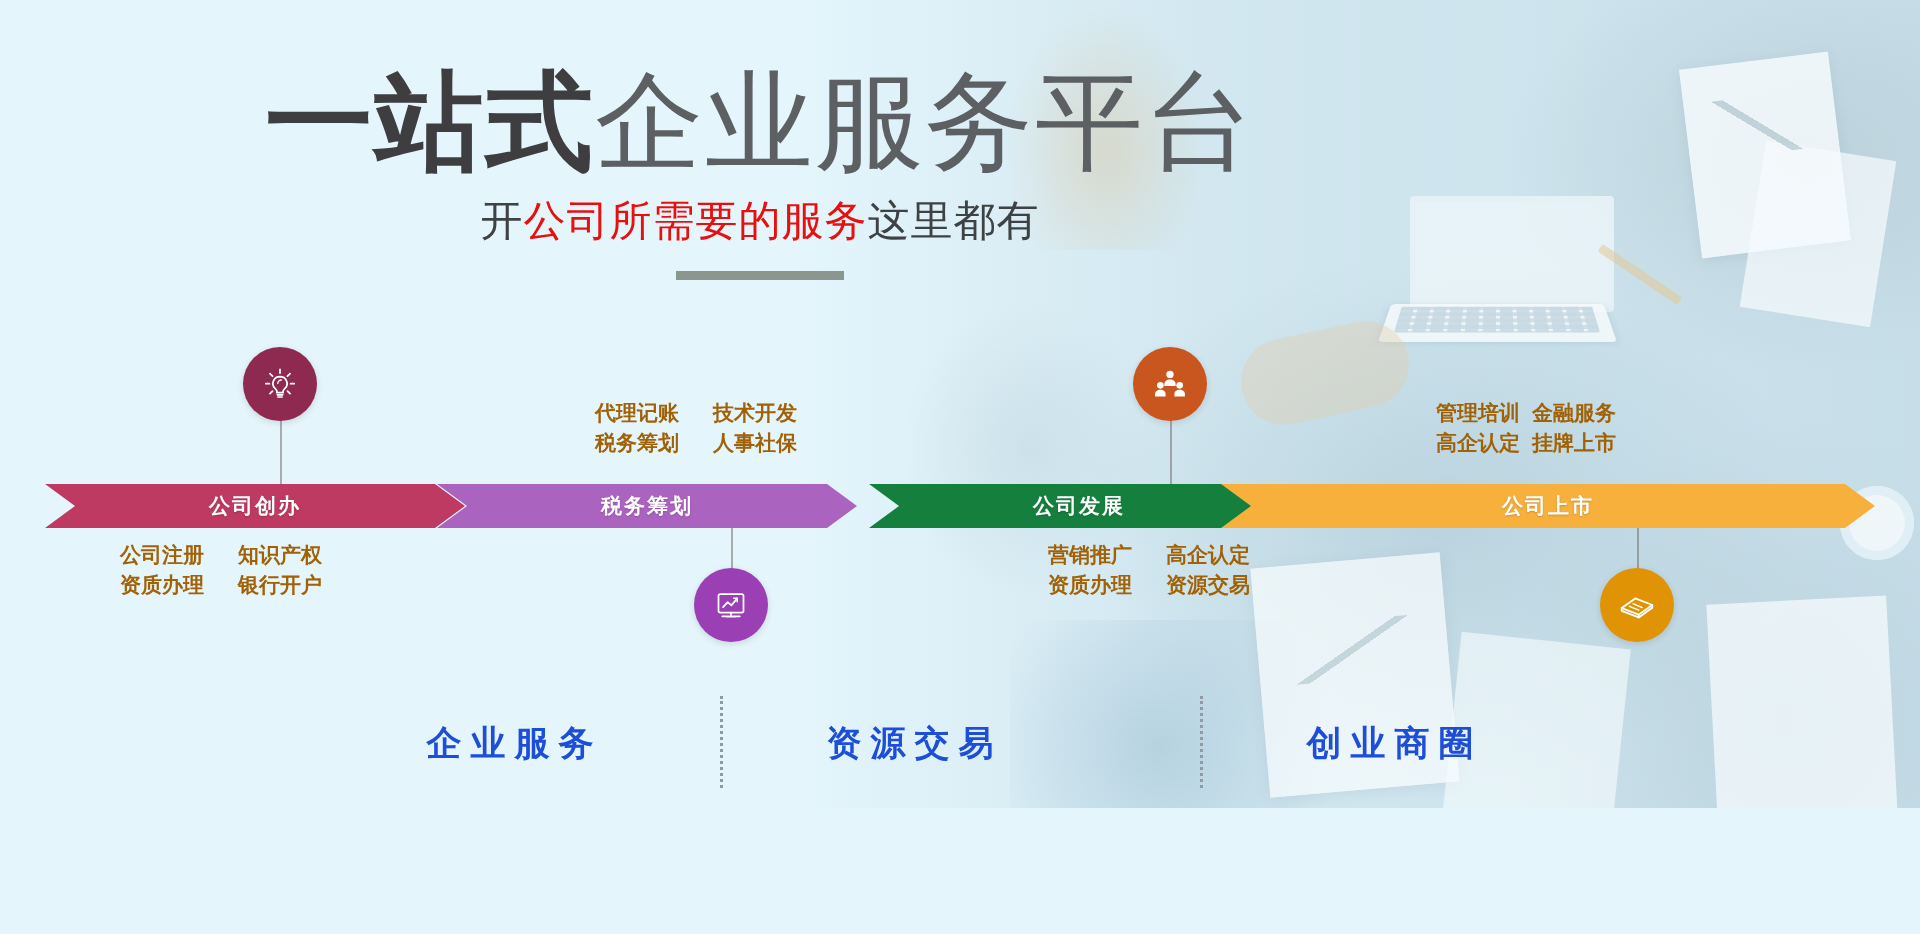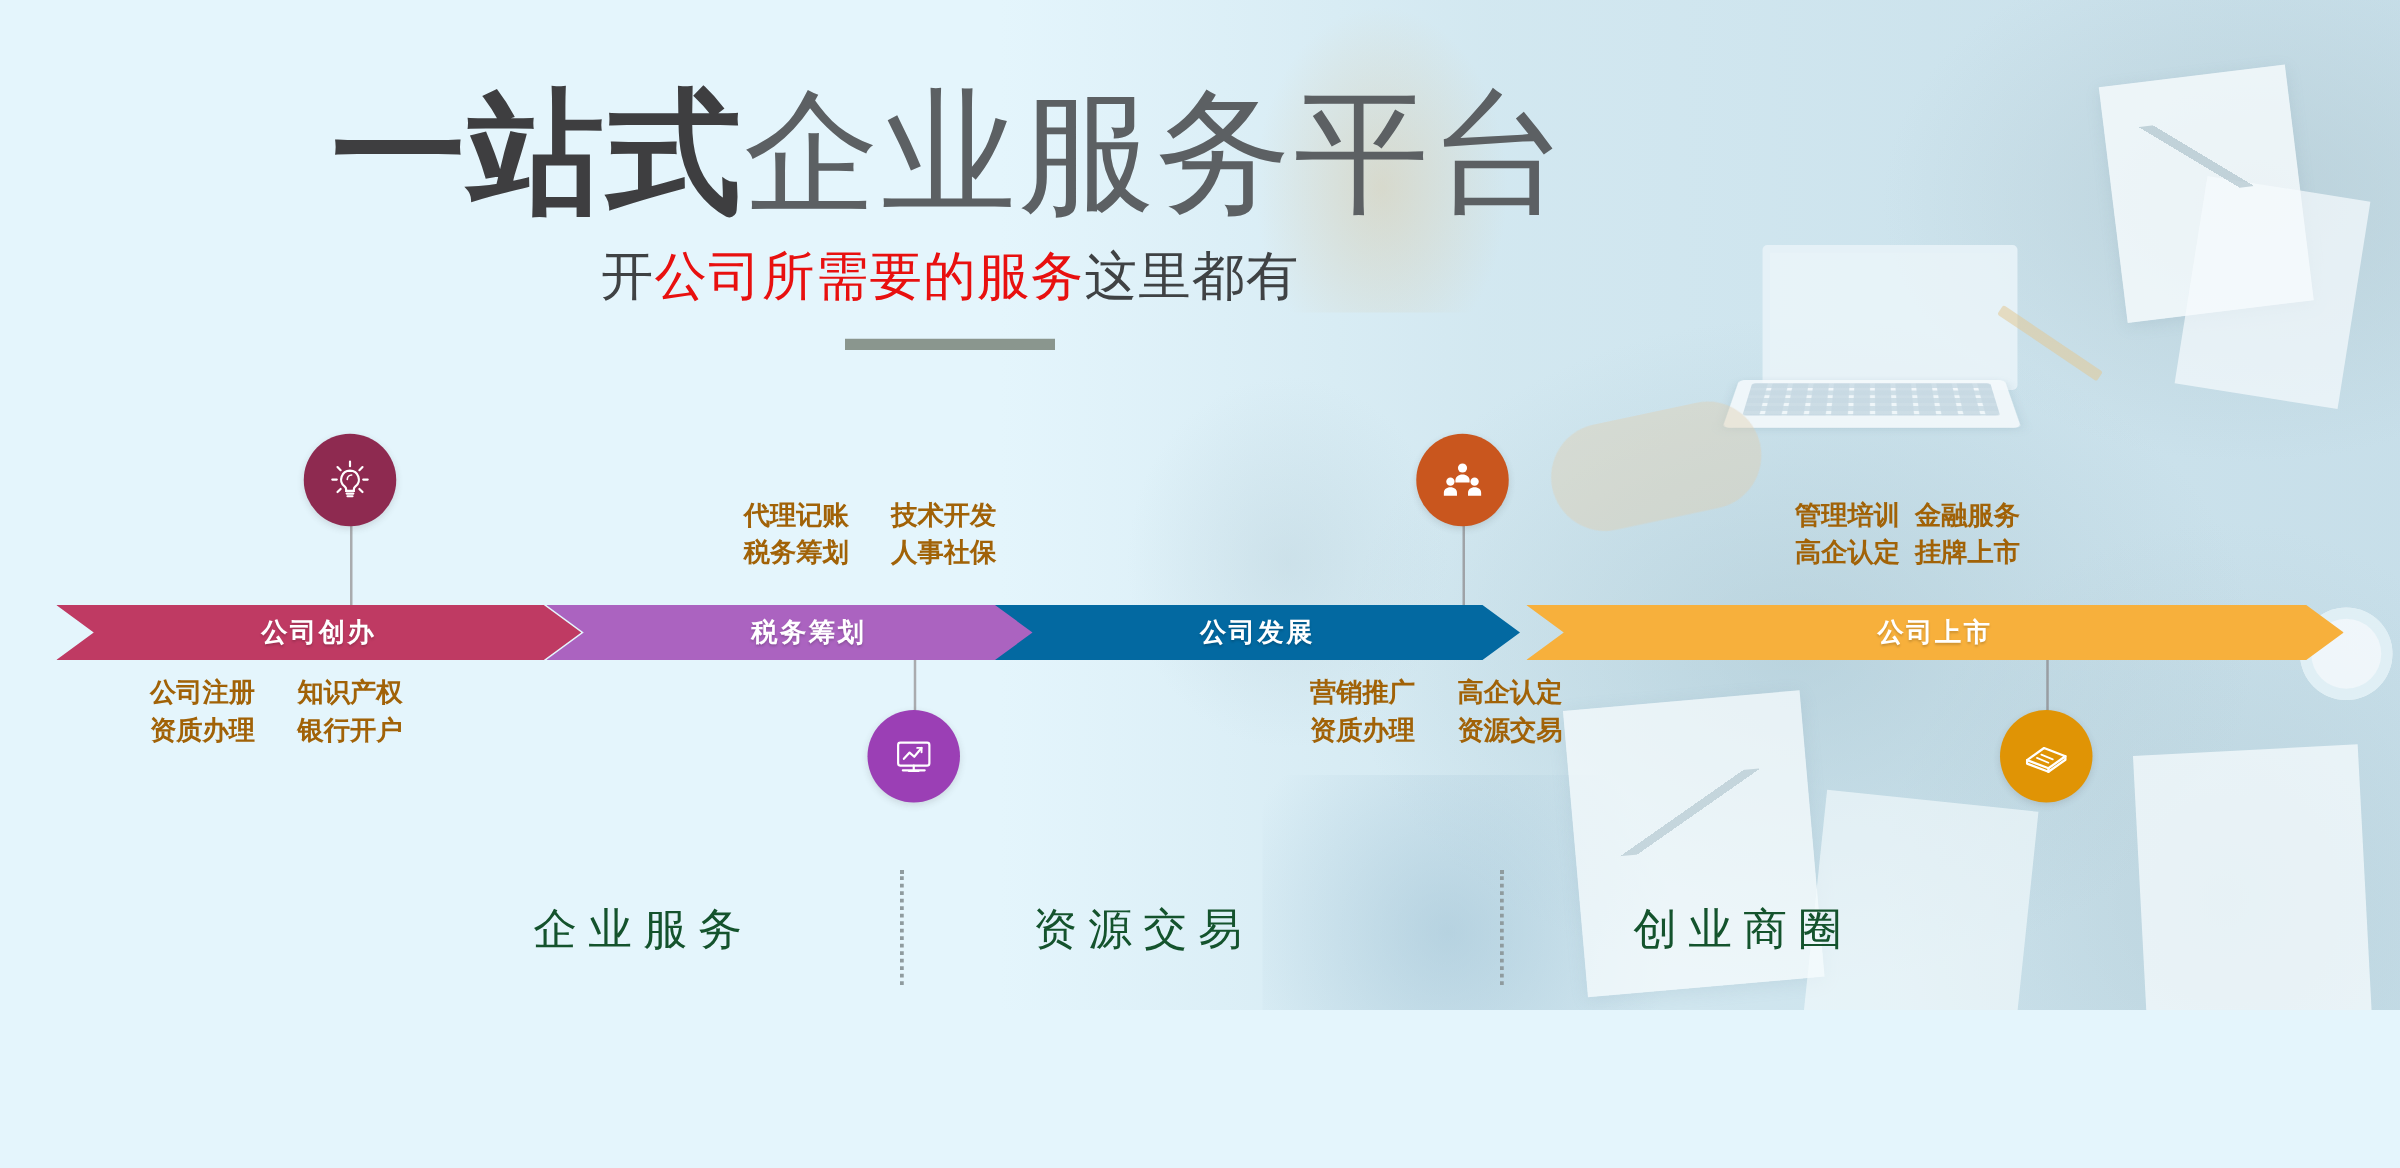--- a/index.html
+++ b/index.html
@@ -250,23 +250,23 @@
     top: 720px;
     width: 1260px;
     height: 110px;
   }
   .cat {
     position: absolute;
     top: 0;
     width: 360px;
     text-align: center;
     font-size: 35px;
-    font-weight: 400;
+    font-weight: 700;
     letter-spacing: 9px;
-    color: #14532d;
+    color: #1d4ed8;
     text-indent: 9px;
   }
   .cat-div {
     position: absolute;
     top: -24px;
     width: 0;
     height: 92px;
     border-left: 3px dotted #8f9b9e;
   }
 </style>
@@ -309,21 +309,21 @@
       <div class="seg" style="left:0px; width:420px; background:#bf3a63;
                   clip-path: polygon(0 0, 390px 0, 420px 22px, 390px 44px, 0 44px, 30px 22px);">
         <span class="seg-label">公司创办</span>
       </div>
 
       <div class="seg" style="left:392px; width:420px; background:#ab63c0;
                   clip-path: polygon(0 0, 390px 0, 420px 22px, 390px 44px, 0 44px, 30px 22px);">
         <span class="seg-label">税务筹划</span>
       </div>
 
-      <div class="seg" style="left:751px; width:420px; background:#0369a1;
+      <div class="seg" style="left:824px; width:420px; background:#15803d;
                   clip-path: polygon(0 0, 390px 0, 420px 22px, 390px 44px, 0 44px, 30px 22px);">
         <span class="seg-label">公司发展</span>
       </div>
 
       <div class="seg" style="left:1176px; width:654px; background:#f7b03c;
                   clip-path: polygon(0 0, 624px 0, 654px 22px, 624px 44px, 0 44px, 30px 22px);">
         <span class="seg-label">公司上市</span>
       </div>
     </div>
 

